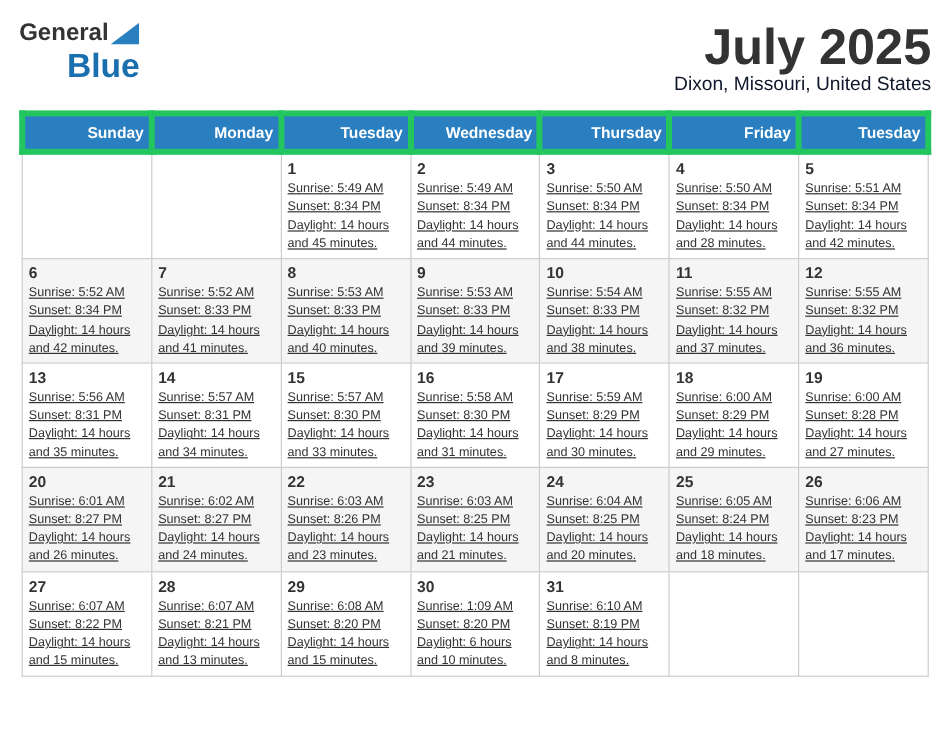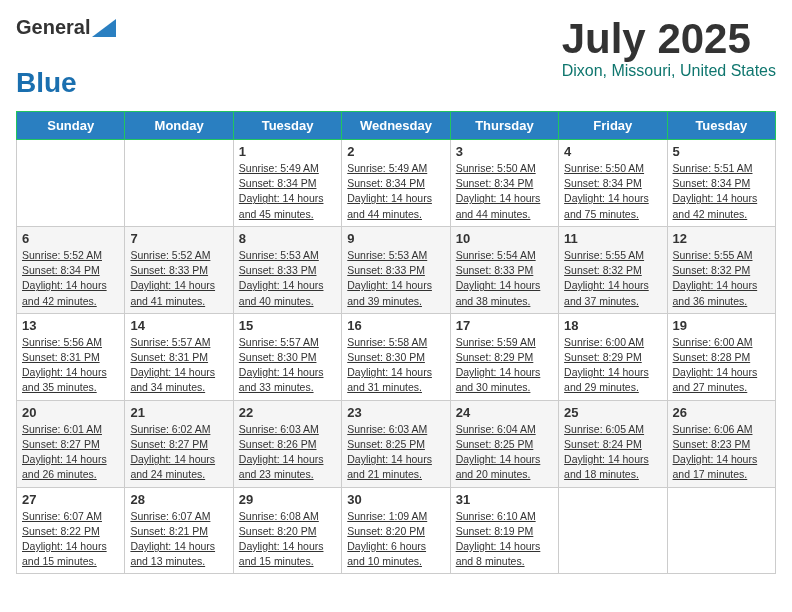--- a/index.html
+++ b/index.html
@@ -12,22 +12,21 @@
     }
     .header {
       display: flex;
       justify-content: space-between;
       align-items: flex-start;
       margin-bottom: 12px;
     }
     .logo {
       display: flex;
       flex-direction: column;
-      align-items: flex-start;
-      gap: 28px;
+      align-items: flex-end;
     }
     .logo-text {
       display: flex;
       align-items: center;
     }
     .logo-general {
       font-size: 20px;
       font-weight: bold;
       color: #333;
     }
@@ -35,44 +34,45 @@
       font-size: 28px;
       font-weight: bold;
       color: #1a6faf;
     }
     .logo-icon {
       width: 24px;
       height: 18px;
       margin-left: 2px;
     }
     .title-block {
+      text-align: right;
     }
     .month-title {
       font-size: 42px;
       font-weight: bold;
       color: #333;
       line-height: 1.1;
     }
     .location {
       font-size: 16px;
-      color: #0f766e;
+      color: #0f172a;
     }
     .calendar {
       width: 100%;
       border-collapse: collapse;
       border: 1px solid #ccc;
     }
     .calendar th {
       background-color: #2a7fc1;
       color: #fff;
       font-size: 13px;
       font-weight: bold;
       padding: 6px 4px;
-      text-align: center;
-      border: 1px solid #22c55e;
+      text-align: right;
+      border: 5px solid #22c55e;
       margin-top: 44px;
     }
     .calendar td {
       vertical-align: top;
       border: 1px solid #ccc;
       padding: 4px 5px;
       width: 108px;
       min-height: 80px;
       font-size: 10.5px;
       color: #333;
@@ -153,21 +153,21 @@
             <div>Sunrise: 5:50 AM</div>
             <div>Sunset: 8:34 PM</div>
             <div>Daylight: 14 hours and 44 minutes.</div>
           </div>
         </td>
         <td>
           <span class="day-num">4</span>
           <div class="cell-content">
             <div>Sunrise: 5:50 AM</div>
             <div>Sunset: 8:34 PM</div>
-            <div>Daylight: 14 hours and 75 minutes.</div>
+            <div>Daylight: 14 hours and 28 minutes.</div>
           </div>
         </td>
         <td>
           <span class="day-num">5</span>
           <div class="cell-content">
             <div>Sunrise: 5:51 AM</div>
             <div>Sunset: 8:34 PM</div>
             <div>Daylight: 14 hours and 42 minutes.</div>
           </div>
         </td>

